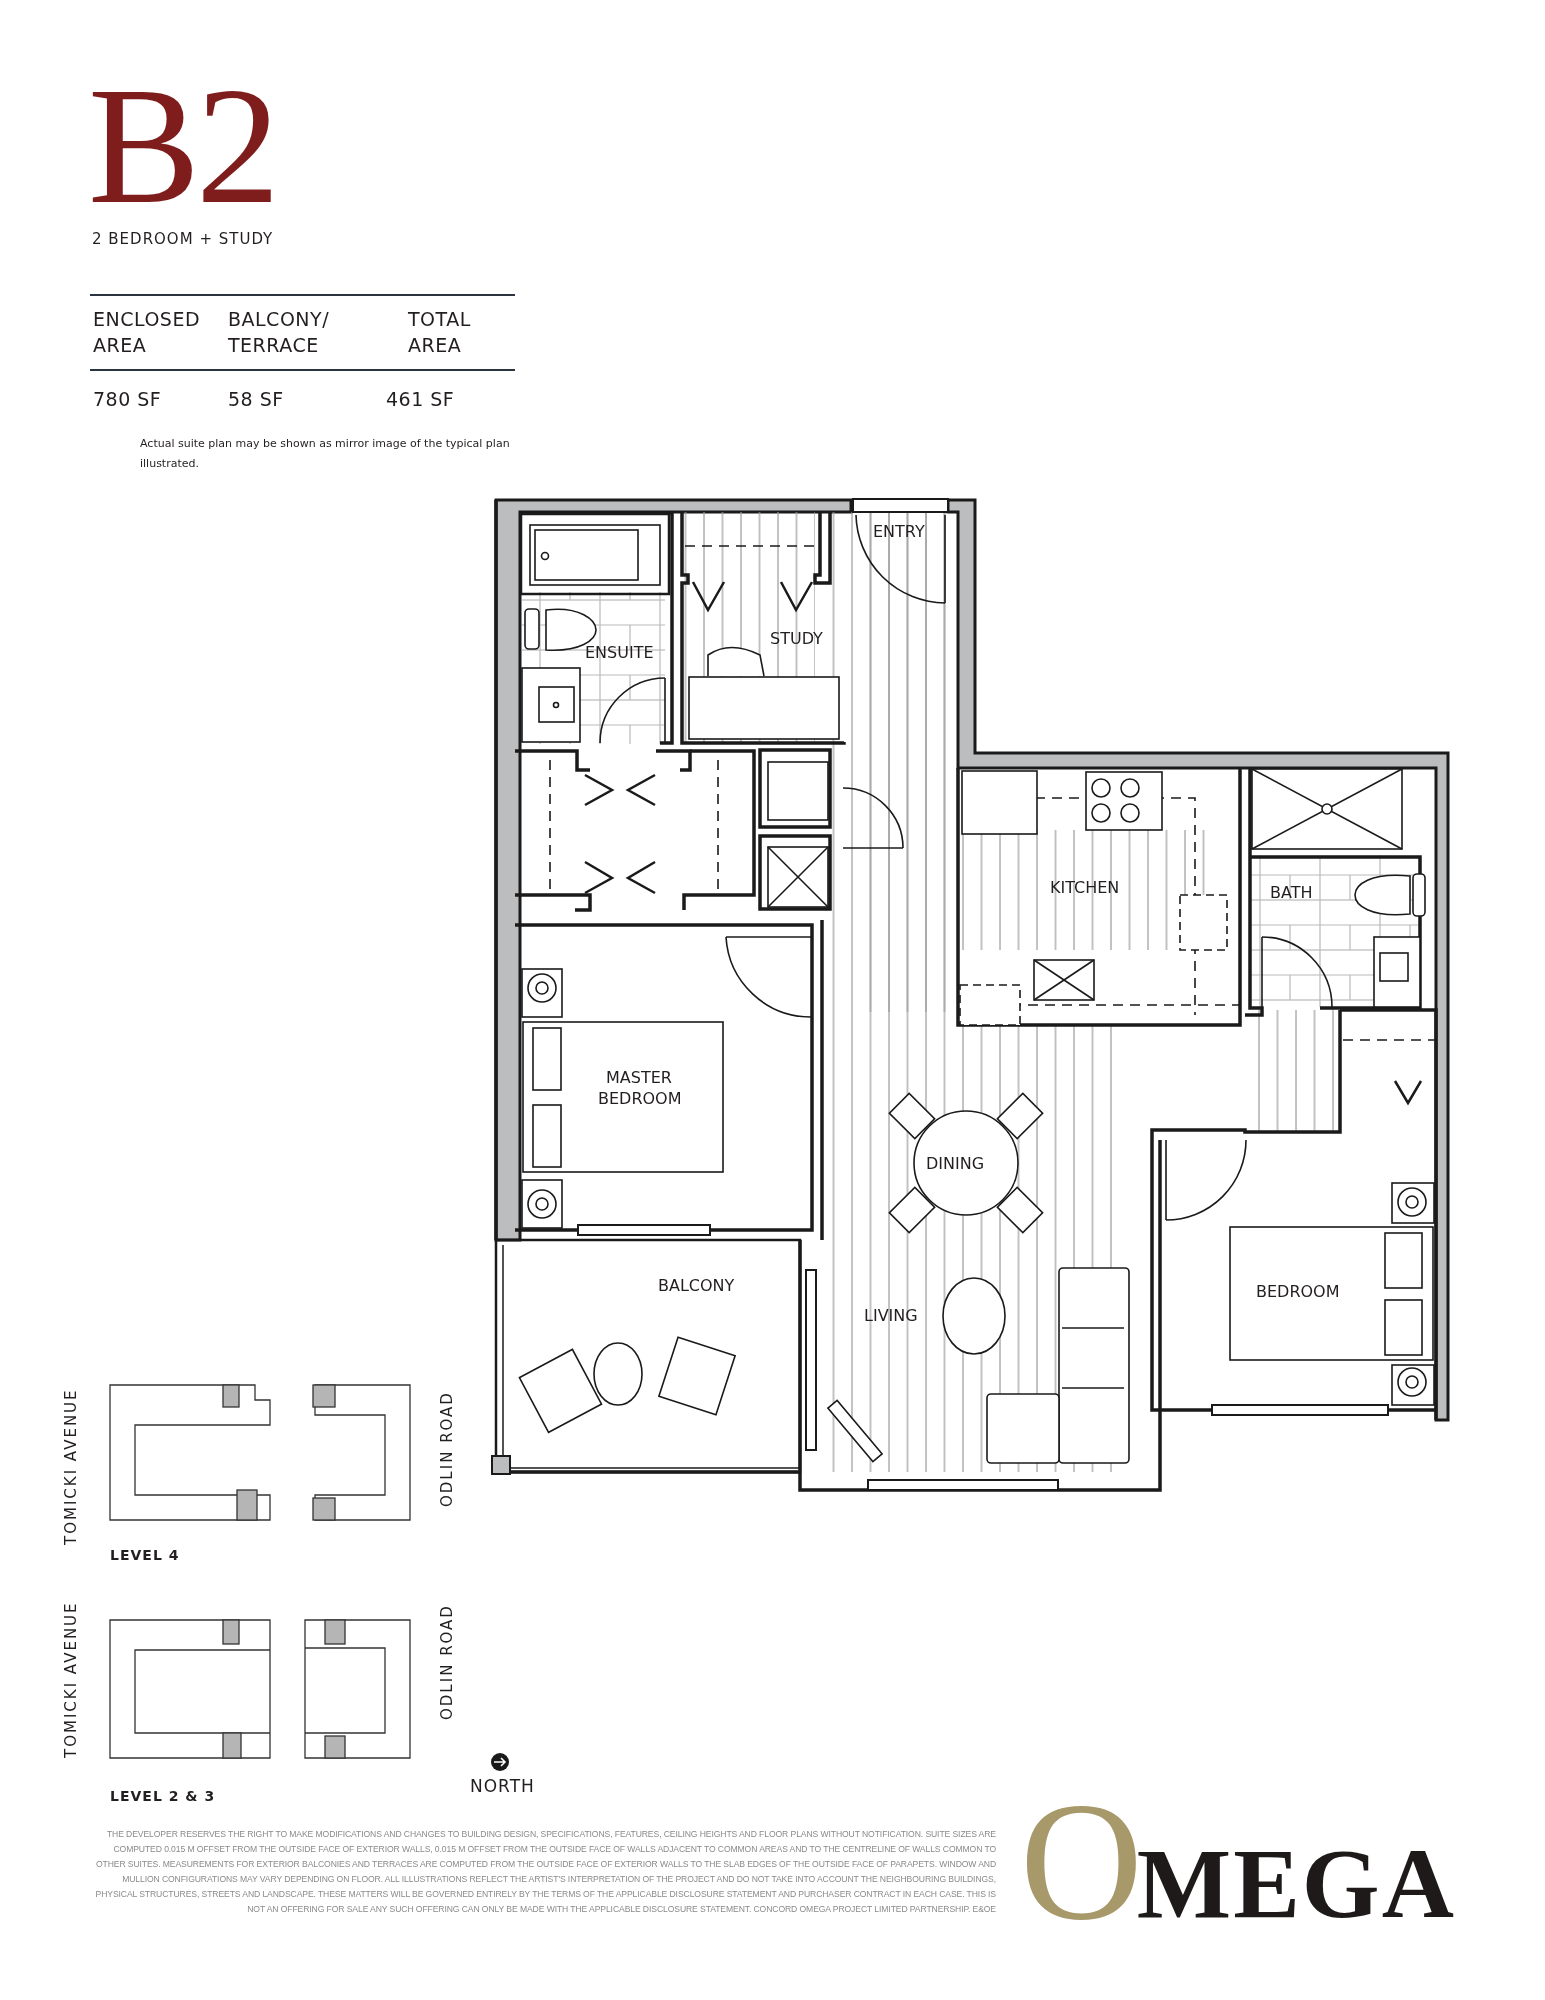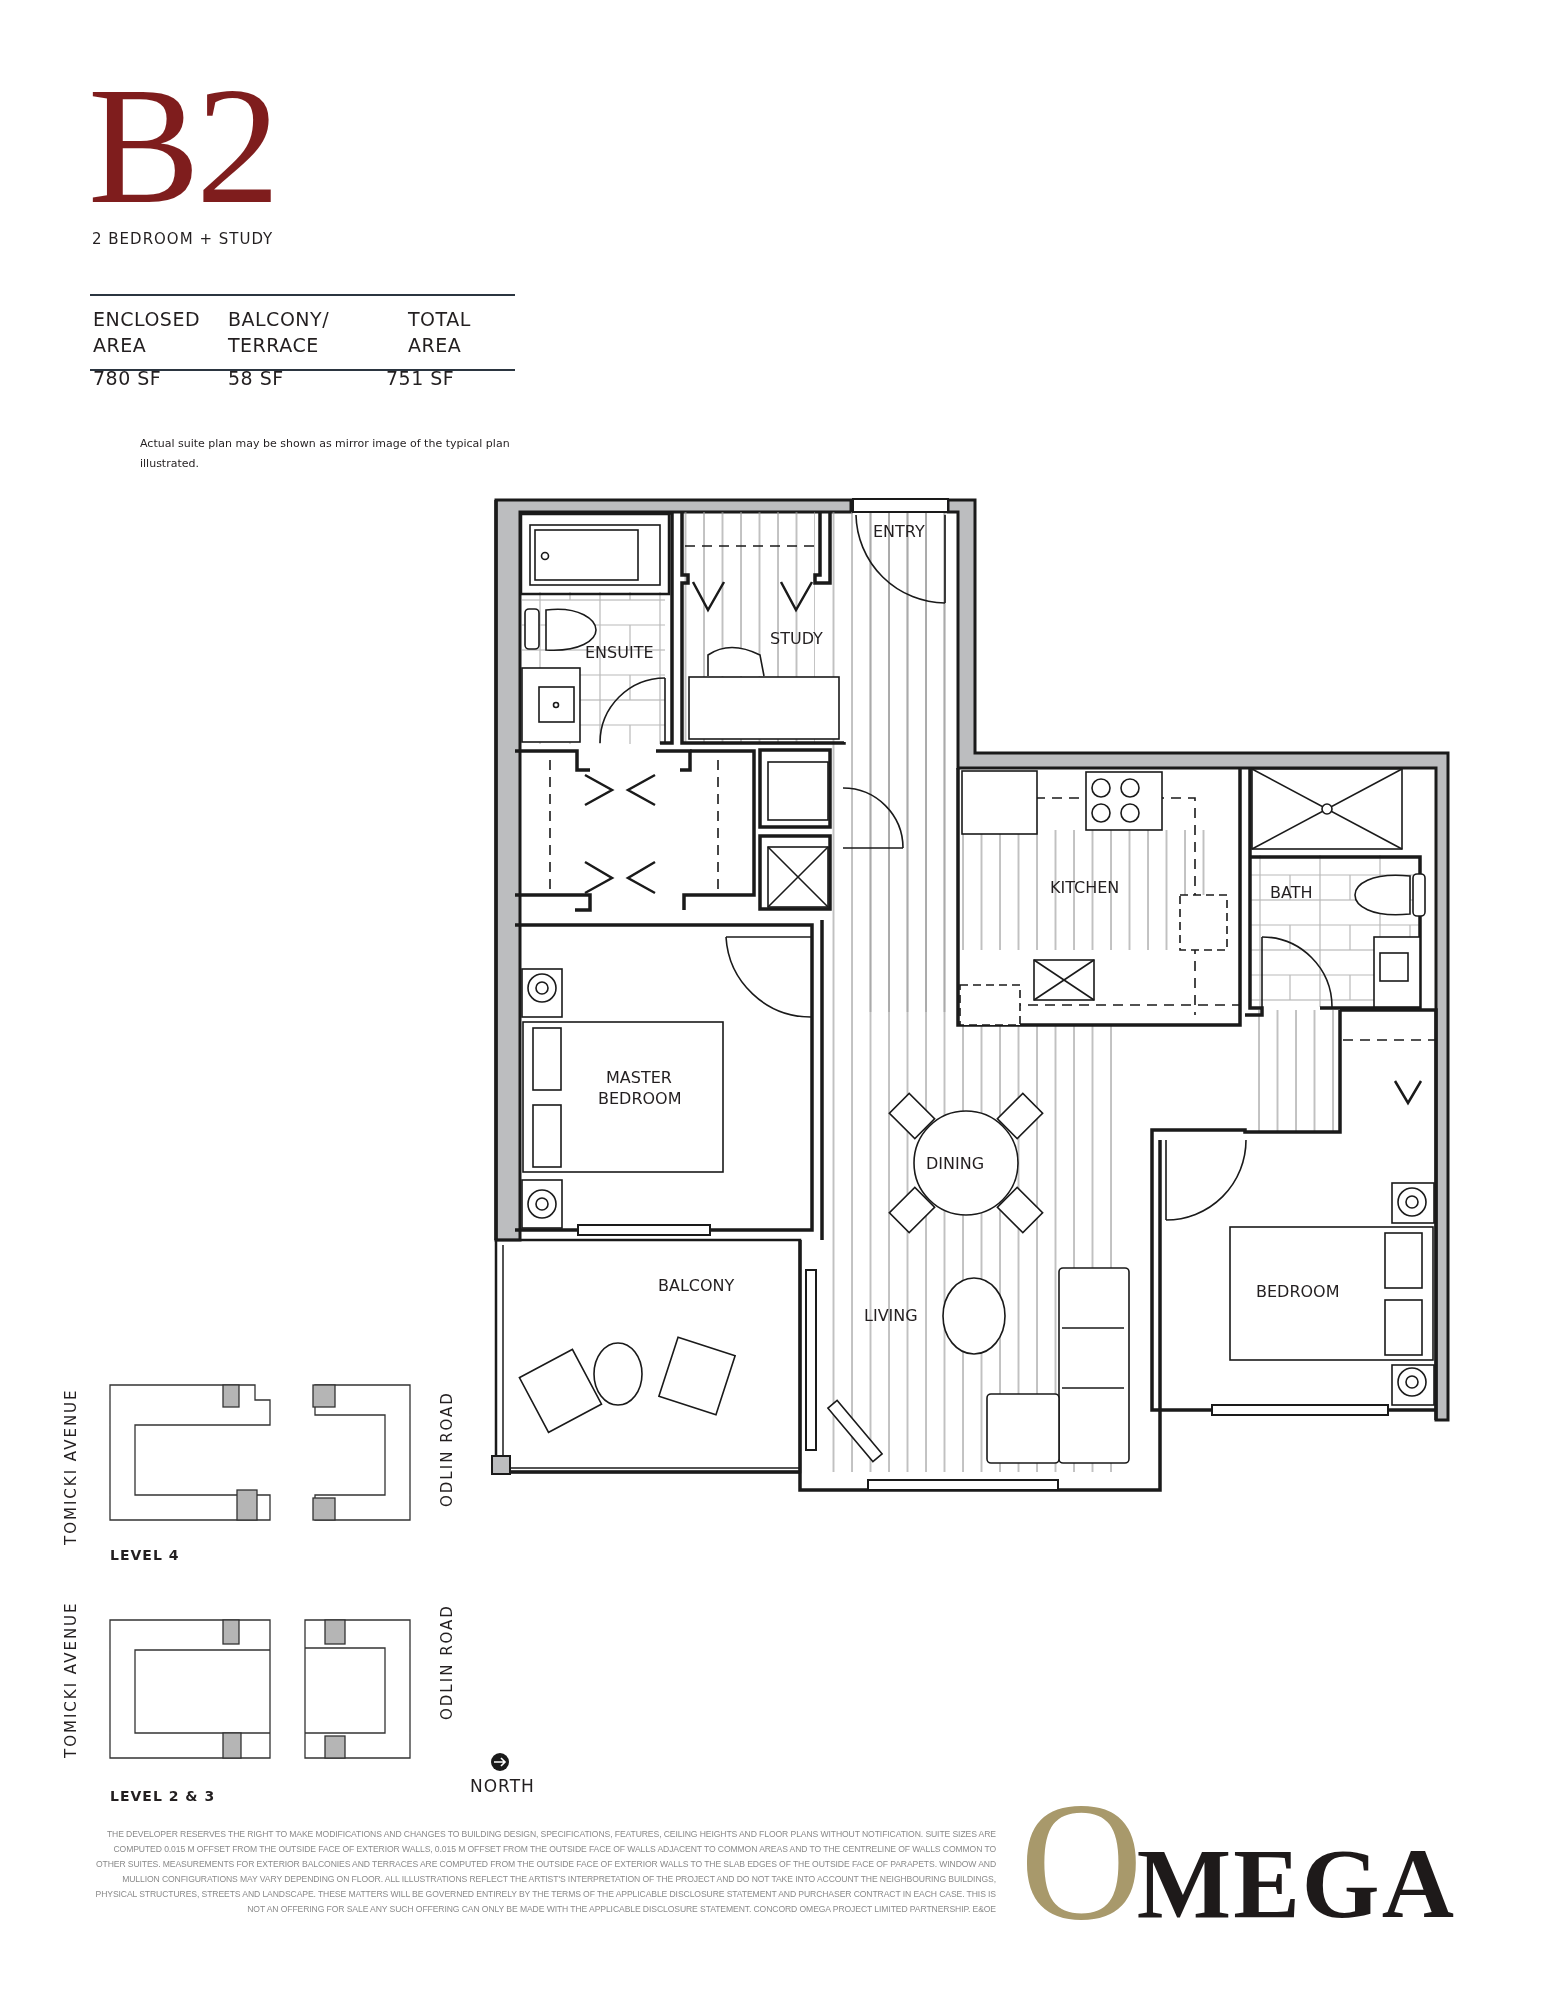--- a/index.html
+++ b/index.html
@@ -1,21 +1,21 @@
 <!DOCTYPE html>
 <html><head>
 <meta charset="utf-8">
 <style>
   html, body { margin:0; padding:0; background:#ffffff; }
   body { width:1545px; height:2000px; position:relative; overflow:hidden; font-family:"DejaVu Sans", sans-serif; color:#231f20; }
   .suite-code { position:absolute; left:88px; top:70px; font-family:"Liberation Serif", serif; font-size:168px; line-height:150px; color:#7f1d1d; letter-spacing:-4px; }
   .suite-type { position:absolute; left:92px; top:230px; font-size:15px; letter-spacing:1px; color:#231f20; }
   .rule { position:absolute; left:90px; width:425px; height:2px; background:#2b3540; }
   .col { position:absolute; font-size:19px; line-height:26px; letter-spacing:0.5px; }
-  .val { position:absolute; font-size:19px; top:367px; letter-spacing:0.5px;text-align:center; }
+  .val { position:absolute; font-size:19px; top:388px; letter-spacing:0.5px;text-align:center; }
   .note { position:absolute; left:93px; top:434px; width:430px; font-size:11px; line-height:20px; color:#231f20;margin-left:47px; }
   .plan { position:absolute; left:0; top:0; }
   .keyplan { position:absolute; }
   .street { position:absolute; font-size:15px; letter-spacing:2px; color:#231f20; white-space:nowrap; }
   .level-label { position:absolute; font-size:14px; font-weight:bold; letter-spacing:1px; }
   .north { position:absolute; left:470px; top:1752px; width:60px; text-align:center; font-size:17px; letter-spacing:1px; }
   .disclaimer { position:absolute; left:90px; top:1827px; width:906px; font-family:"Liberation Sans Narrow","Liberation Sans", sans-serif; font-size:8.6px; line-height:15px; color:#8a8a8a; text-align:right; text-align-last:right; letter-spacing:-0.1px; }
   .logo { position:absolute; left:1020px; top:1800px; height:130px; white-space:nowrap; }
   .logo-o { font-family:"Liberation Serif", serif; font-size:170px; line-height:130px; color:#a8996b; vertical-align:top; display:inline-block; margin-top:-4px; }
   .logo-rest { font-family:"Liberation Serif", serif; font-size:100px; font-weight:bold; color:#1e1a1a; display:inline-block; vertical-align:top; margin-top:26px; margin-left:-6px; letter-spacing:2px; }
@@ -36,21 +36,21 @@
   <div>BALCONY/</div>
   <div>TERRACE</div>
 </div>
 <div class="col" style="left:408px;top:306px">
   <div>TOTAL</div>
   <div>AREA</div>
 </div>
 <div class="rule" style="top:369px"></div>
 <div class="val" style="left:93px">780 SF</div>
 <div class="val" style="left:228px">58 SF</div>
-<div class="val" style="left:386px">751 SF</div>
+<div class="val" style="left:386px">461 SF</div>
 <div class="note">Actual suite plan may be shown as mirror image of the typical plan illustrated.</div>
 
 <svg class="plan" width="1545" height="2000" viewBox="0 0 1545 2000">
   <defs>
     <pattern id="floorlines" width="18.5" height="10" patternUnits="userSpaceOnUse">
       <line x1="1" y1="0" x2="1" y2="10" stroke="#9a9a9a" stroke-width="1.2"></line>
     </pattern>
     <pattern id="tiles" width="60" height="50" patternUnits="userSpaceOnUse">
       <rect width="60" height="50" fill="none" stroke="#b9b9b9" stroke-width="1.2"></rect>
       <line x1="30" y1="25" x2="30" y2="50" stroke="#b9b9b9" stroke-width="1.2"></line>

